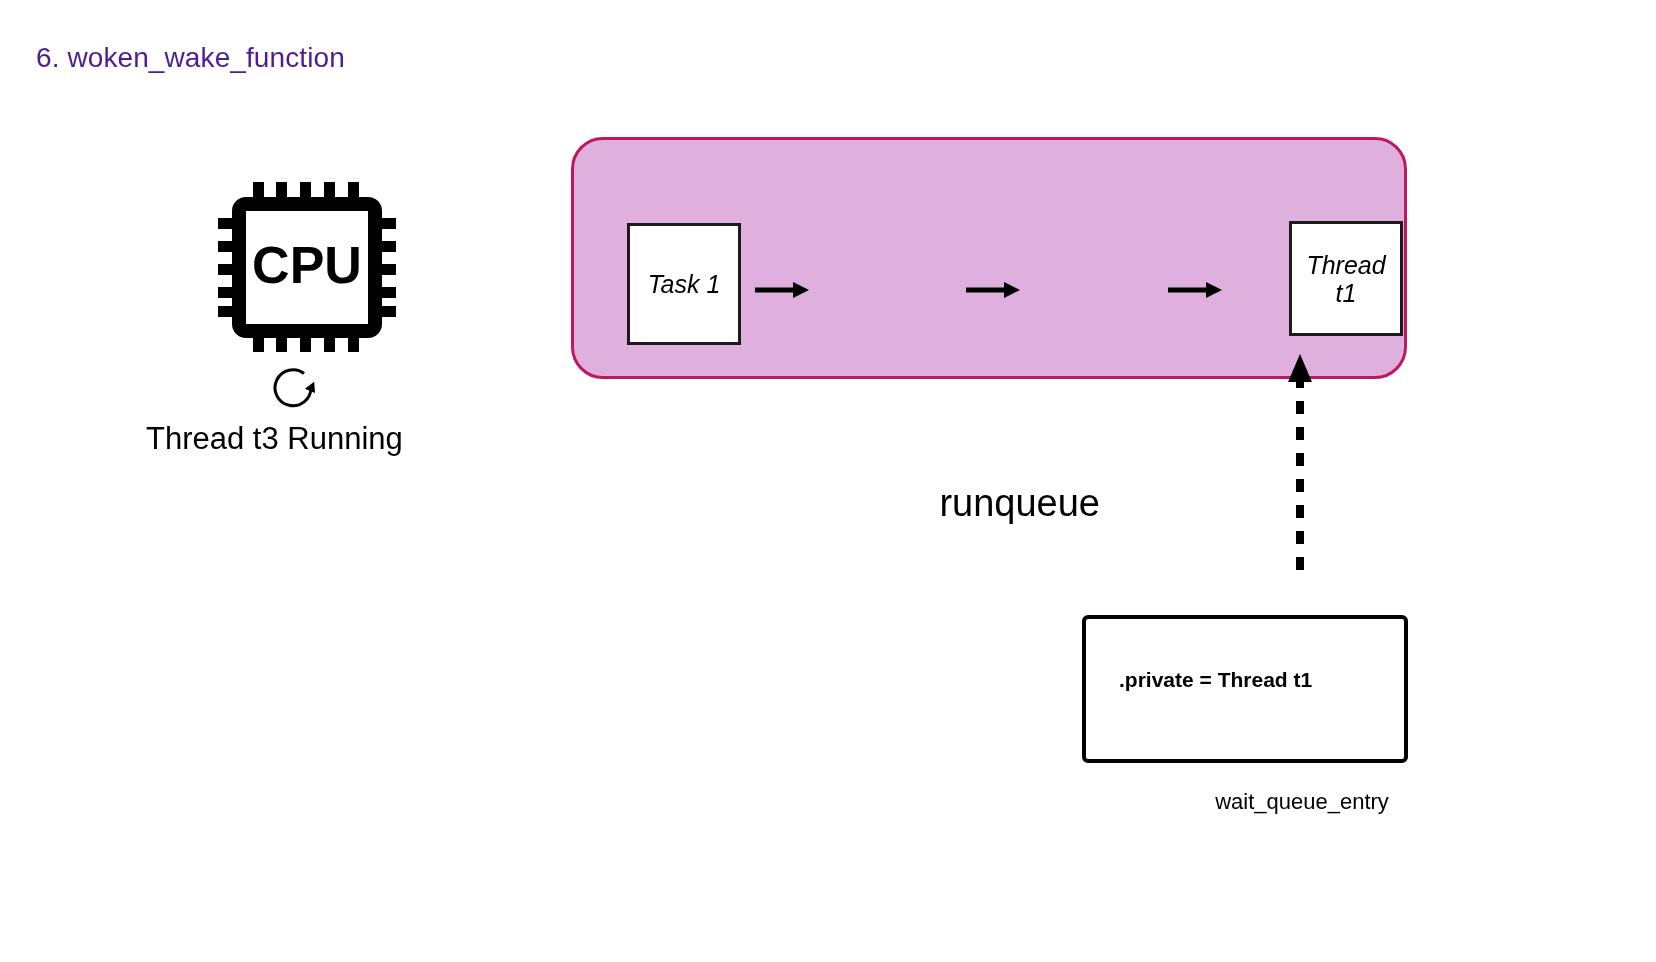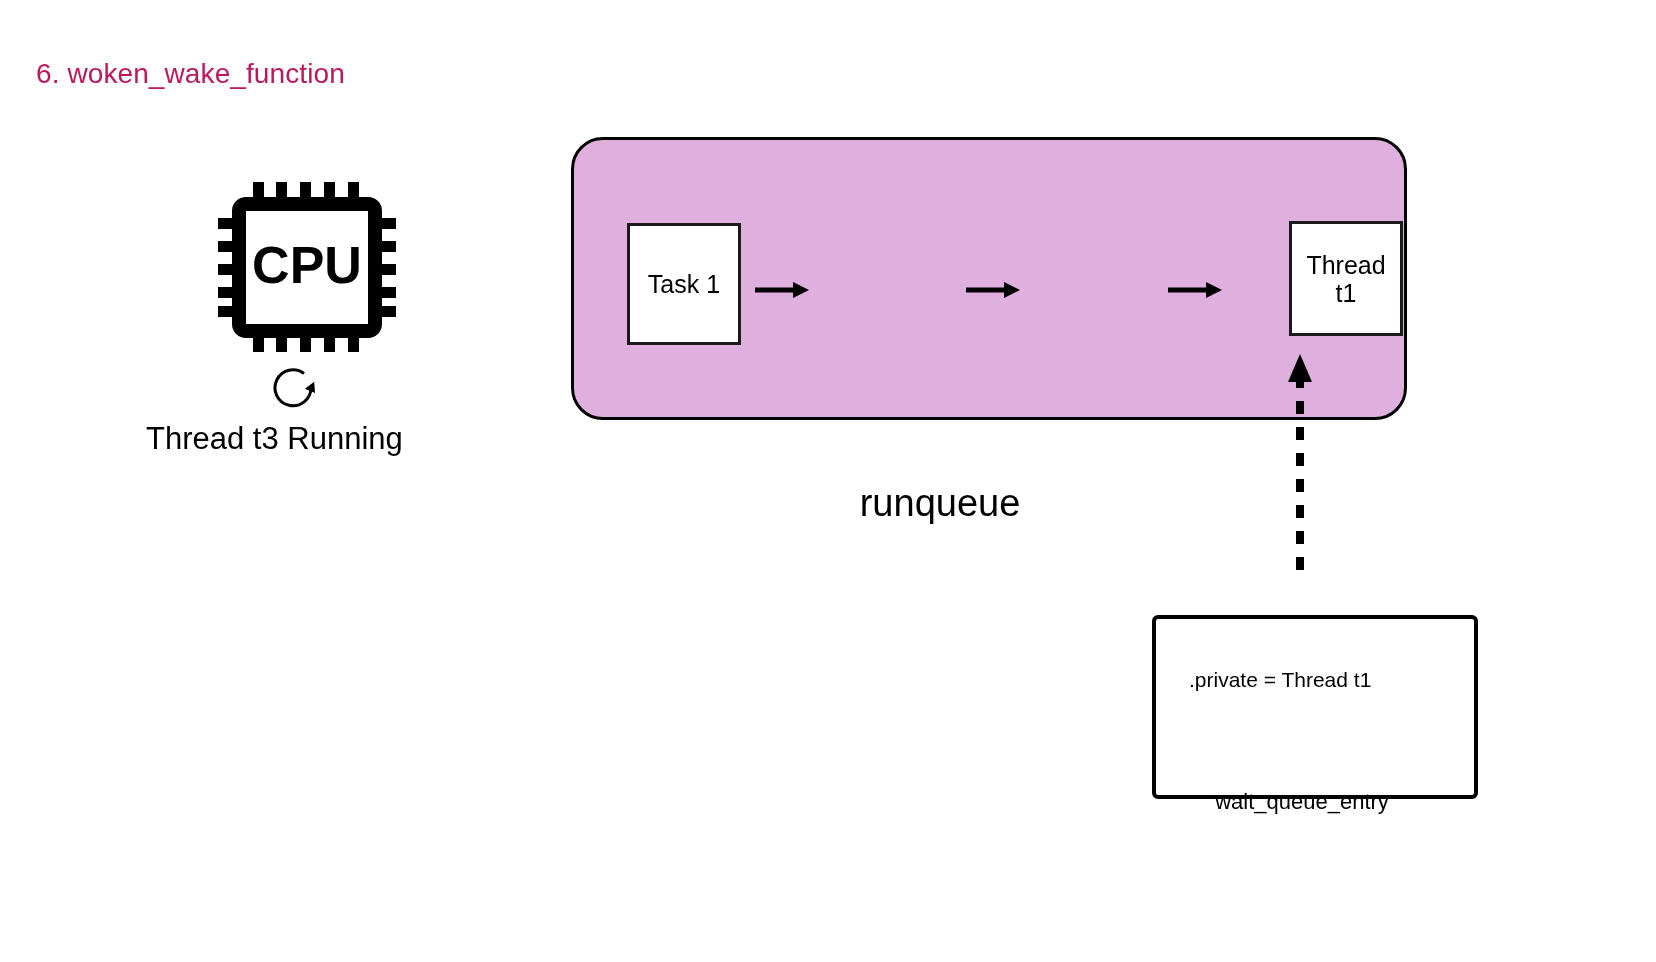--- a/index.html
+++ b/index.html
@@ -16,24 +16,24 @@
     width: 1656px;
     height: 962px;
     background: #ffffff;
     overflow: hidden;
   }
 
   
   #slide-title {
     position: absolute;
     left: 36px;
-    top: 58px;
+    top: 42px;
     font-size: 28px;
     letter-spacing: 0.1px;
-    color: #be185d;
+    color: #4c1d95;
     white-space: nowrap;
   }
 
   
   #cpu-group {
     position: absolute;
     left: 170px;
     top: 178px;
     width: 280px;
     height: 300px;
@@ -60,25 +60,26 @@
     font-size: 31px;
     white-space: nowrap;
   }
 
   
   #runqueue-container {
     position: absolute;
     left: 571px;
     top: 137px;
     width: 836px;
-    height: 283px;
+    height: 242px;
     background: #dfb0dd;
-    border: 3px solid #000000;
+    border: 3px solid #be185d;
     border-radius: 32px;
     box-sizing: border-box;
+    font-style: italic;
   }
   .task-box {
     position: absolute;
     background: #ffffff;
     border: 3px solid #1b1b1b;
     box-sizing: border-box;
     display: flex;
     align-items: center;
     justify-content: center;
     text-align: center;
@@ -99,45 +100,46 @@
   }
   #queue-arrow-0 { left: 181px; }
   #queue-arrow-1 { left: 392px; }
   #queue-arrow-2 { left: 594px; }
 
   #runqueue-label {
     position: absolute;
     left: 780px;
     top: 482px;
     width: 320px;
-    text-align: center;
+    text-align: right;
     font-size: 38px;
     white-space: nowrap;
   }
 
   
   #wake-arrow {
     position: absolute;
     left: 1272px;
     top: 352px;
     width: 56px;
     height: 220px;
   }
 
   
   #wait-queue-entry-box {
     position: absolute;
-    left: 1152px;
+    left: 1082px;
     top: 615px;
     width: 326px;
-    height: 184px;
+    height: 148px;
     background: #ffffff;
     border: 4px solid #000000;
     border-radius: 6px;
     box-sizing: border-box;
+    font-weight: bold;
   }
   #wait-queue-entry-lines {
     position: absolute;
     left: 33px;
     top: 47px;
     font-size: 21px;
     line-height: 1.38;
     white-space: nowrap;
   }
   #wait-queue-entry-caption {

